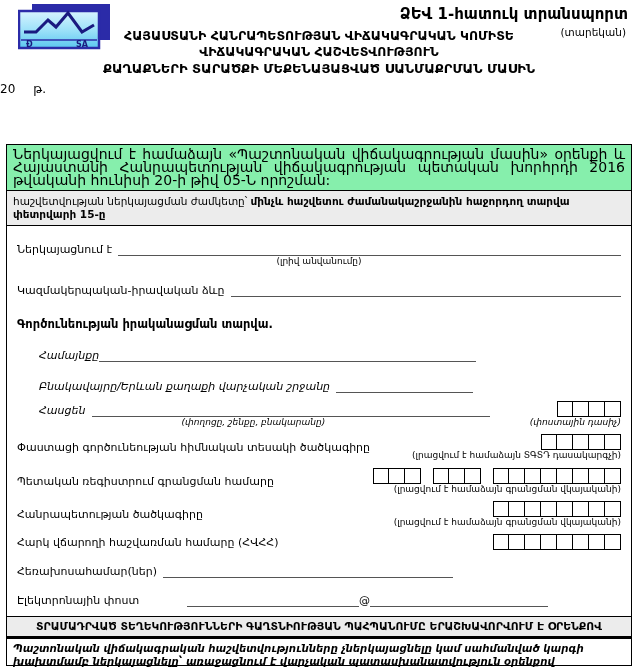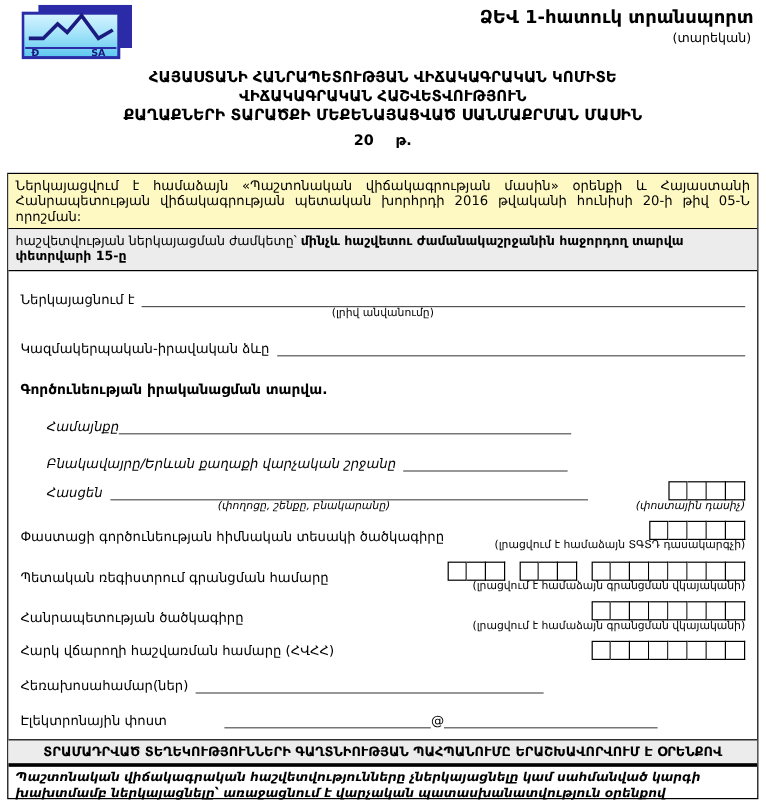--- a/index.html
+++ b/index.html
@@ -4,29 +4,29 @@
 <style>
   html,body{margin:0;padding:0;background:#fff;}
   .page{
     position:relative;width:638px;height:667px;overflow:hidden;
     font-family:"DejaVu Sans",sans-serif;color:#000;background:#fff;
   }
   
   .logo{position:absolute;left:18px;top:4px;width:94px;height:46px;}
   .form-code{position:absolute;right:10px;top:5px;font-size:15px;font-weight:bold;text-align:right;}
   .periodicity{position:absolute;right:12px;top:26px;font-size:10.5px;text-align:right;}
-  .center-head{padding-top:56px;text-align:center;font-weight:bold;}
+  .center-head{padding-top:28px;text-align:center;font-weight:bold;}
   .center-head .l1{font-size:12.5px;line-height:16px;}
   .center-head .l2{font-size:12.5px;line-height:16px;}
   .center-head .l3{font-size:13px;line-height:17px;}
-  .year-line{text-align:center;font-size:12px;margin-top:5px;font-weight:bold;}
+  .year-line{text-align:left;font-size:12px;margin-top:5px;font-weight:normal;}
   .year-gap{display:inline-block;width:18px;}
   
   .form-box{position:absolute;left:6px;top:144px;width:624px;height:520px;border:1.5px solid #000;background:#fff;}
-  .band{background:#fef9c3;border-bottom:1px solid #000;padding:3px 6px;font-size:11px;line-height:13px;text-align:justify;}
+  .band{background:#86efac;border-bottom:1px solid #000;padding:3px 6px;font-size:14px;line-height:13px;text-align:justify;}
   .band2{background:#ececec;border-bottom:1px solid #000;padding:4px 6px;font-size:10.5px;line-height:13px;}
   .band2 b{font-weight:bold;}
   
   .content{padding:6px 10px 0 10px;font-size:11px;}
   .row{display:flex;align-items:flex-end;}
   .label{white-space:nowrap;}
   .fill{flex:1;border-bottom:1px solid #555;height:13px;margin-left:6px;}
   .fill.fixed{flex:none;}
   .caption{font-size:9px;line-height:11px;}
   .caption.it{font-style:italic;}

